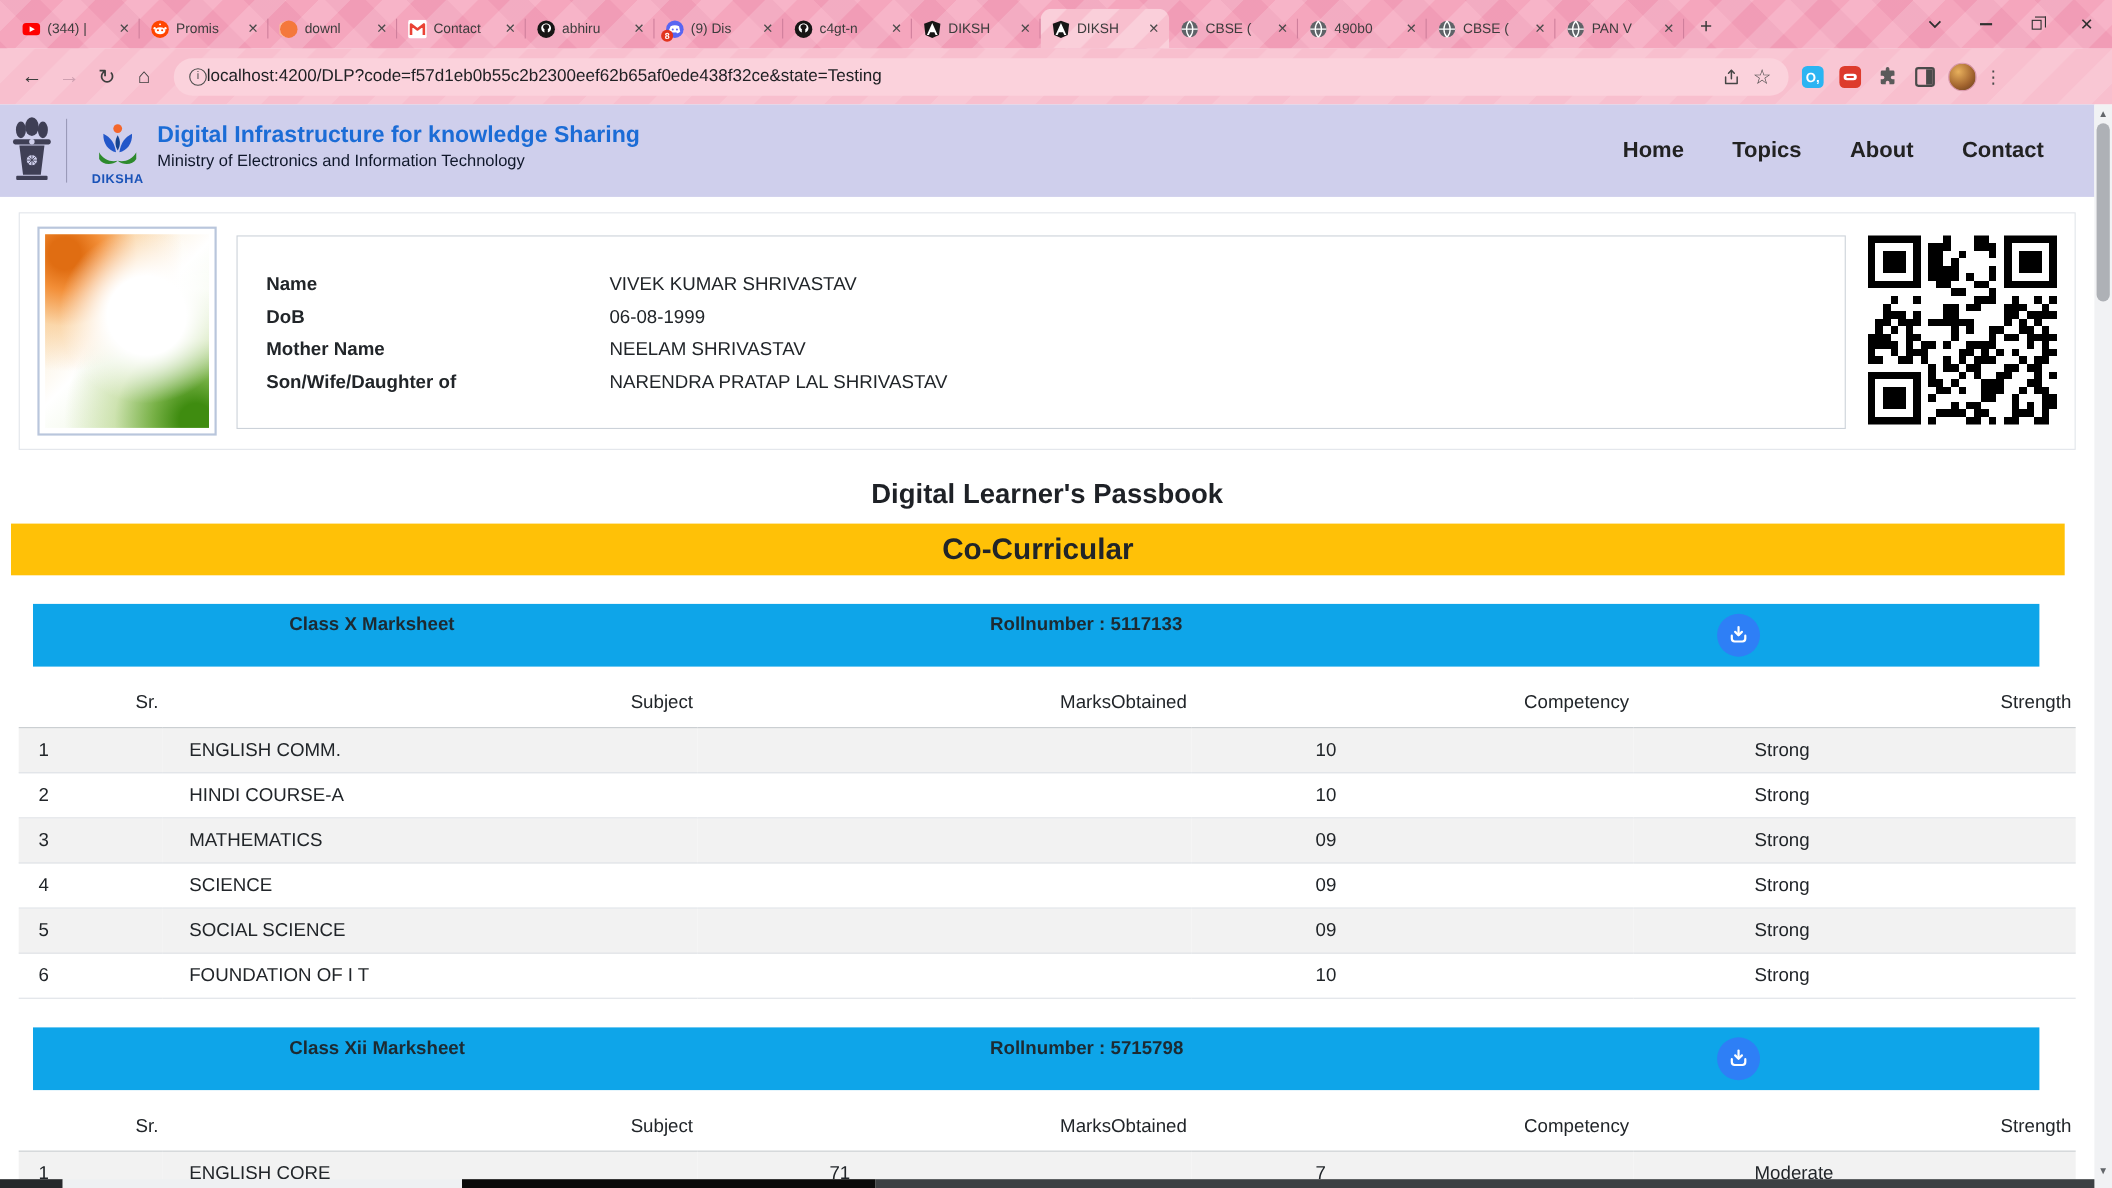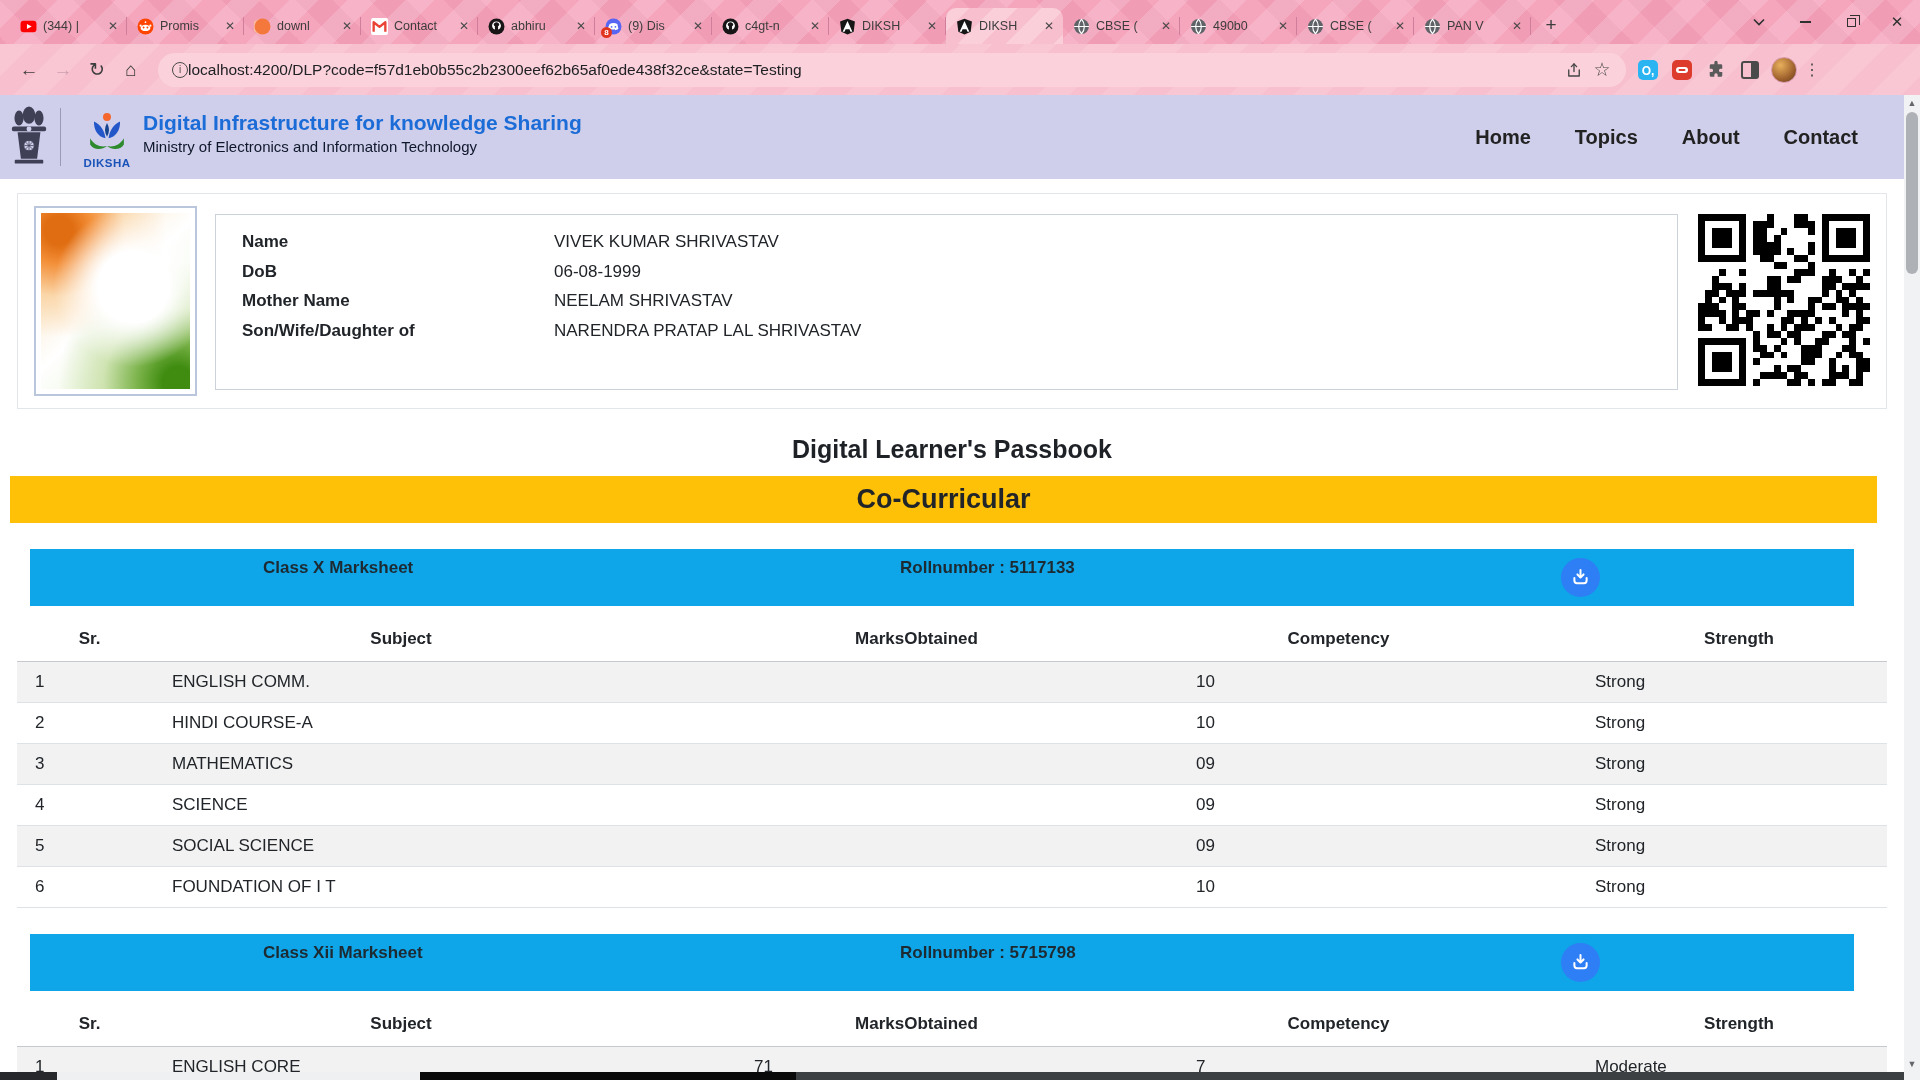--- a/index.html
+++ b/index.html
@@ -66,40 +66,40 @@
   
   .page{ width:1904px; }
   .profile-card{ margin:14px 17px 0 17px; border:1px solid #e2e5ea; padding:12px 16px; display:flex; align-items:flex-start; }
   .avatar-frame{ width:163px; height:190px; border:2px solid #b9c6dc; padding:5px; background:#fff; flex:none; }
   .avatar-img{ width:100%; height:100%;
     background:
       radial-gradient(circle at 62% 42%, #ffffff 0 26%, rgba(255,255,255,0) 58%),
       radial-gradient(circle at 12% 10%, #e06d12 0 7%, rgba(242,133,40,.9) 16%, rgba(250,190,120,.5) 32%, rgba(255,255,255,0) 52%),
       radial-gradient(circle at 92% 96%, #3f8c10 0 7%, rgba(100,165,45,.85) 18%, rgba(170,205,120,.5) 34%, rgba(255,255,255,0) 55%),
       linear-gradient(135deg, #f6dcae 0%, #ffffff 48%, #dff0c8 100%); }
-  .details-box{ flex:1; border:1px solid #ccd2d9; margin:8px 20px 0 18px; padding:12px 0 12px 26px; min-height:176px; }
+  .details-box{ flex:1; border:1px solid #ccd2d9; margin:8px 20px 0 18px; padding:29px 0 12px 26px; min-height:176px; }
   .detail-row{ display:grid; grid-template-columns:312px 1fr; line-height:29.5px; font-size:17px; color:#212529; }
   .detail-label{ font-weight:600; }
   .qr-wrap{ flex:none; margin-top:8px; width:172px; height:172px; }
 
   
   .passbook-title{ text-align:center; font-size:25px; font-weight:bold; color:#1e2126; margin-top:26px; }
   .yellow-banner{ margin:12px 27px 0 10px; height:47px; background:#ffc107; display:flex; align-items:center; justify-content:center;
     font-size:27px; font-weight:bold; color:#212529; }
   .cyan-band{ margin:26px 50px 0 30px; height:57px; background:#0ea5e9; position:relative; }
   .band-title{ position:absolute; left:233px; top:9px; font-size:17px; font-weight:600; color:#1d2a32; }
   .band-roll{ position:absolute; left:870px; top:9px; font-size:17px; font-weight:600; color:#1d2a32; }
   .dl-btn{ position:absolute; right:254px; top:9px; width:39px; height:39px; border-radius:50%; background:#2e7ff6; border:none;
     display:flex; align-items:center; justify-content:center; cursor:pointer; }
   .dl-btn svg{ width:21px; height:21px; }
 
   table.marks{ width:1870px; margin:12px 33px 0 17px; border-collapse:collapse; font-size:17px; color:#212529; table-layout:fixed; }
   table.marks col.c0{ width:131px; } table.marks col.c1{ width:486px; } table.marks col.c2{ width:449px; }
   table.marks col.c3{ width:402px; } table.marks col.c4{ width:402px; }
-  table.marks th{ text-align:center; font-weight:bold; padding:11px 4px 12px 4px; border-bottom:1px solid #c6cace; }
+  table.marks th{ text-align:right; font-weight:normal; padding:11px 4px 12px 4px; border-bottom:1px solid #c6cace; }
   table.marks td{ text-align:left; padding:10px 4px; border-bottom:1px solid #dee2e6; }
   table.marks th.c0, table.marks td.c0{ padding-left:18px; }
   table.marks th.c1, table.marks td.c1{ padding-left:24px; }
   table.marks th.c2, table.marks td.c2{ padding-left:120px; }
   table.marks th.c3, table.marks td.c3{ padding-left:113px; }
   table.marks th.c4, table.marks td.c4{ padding-left:110px; }
   table.marks tbody tr:nth-child(odd){ background:#f2f2f2; }
 
   
   .v-scrollbar{ position:absolute; top:95px; right:0; bottom:0; width:16px; background:#f1f2f4; z-index:40; }

